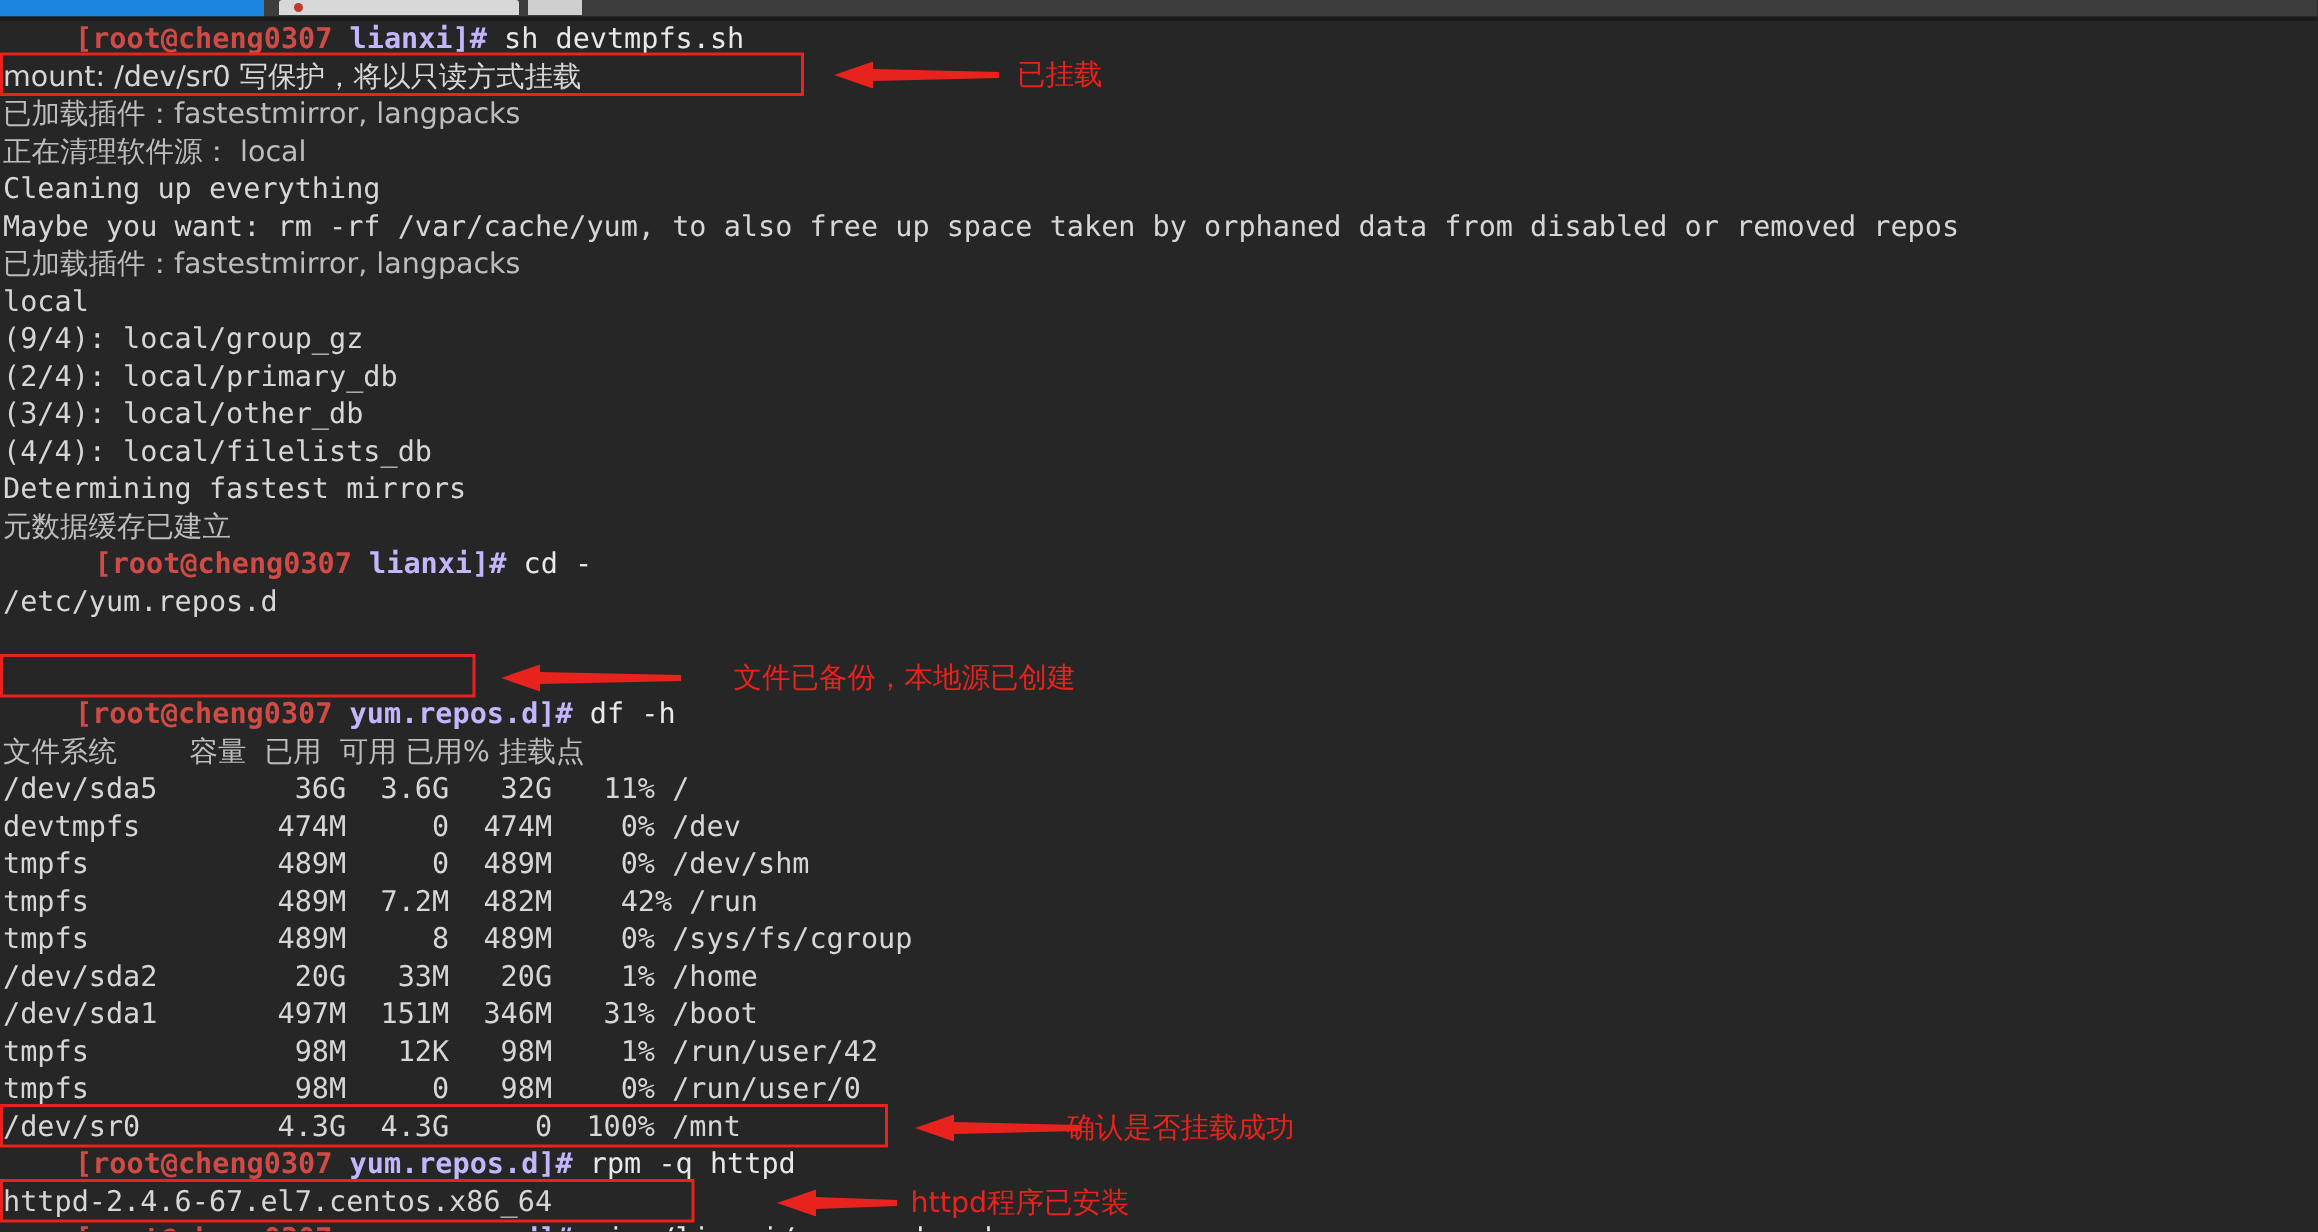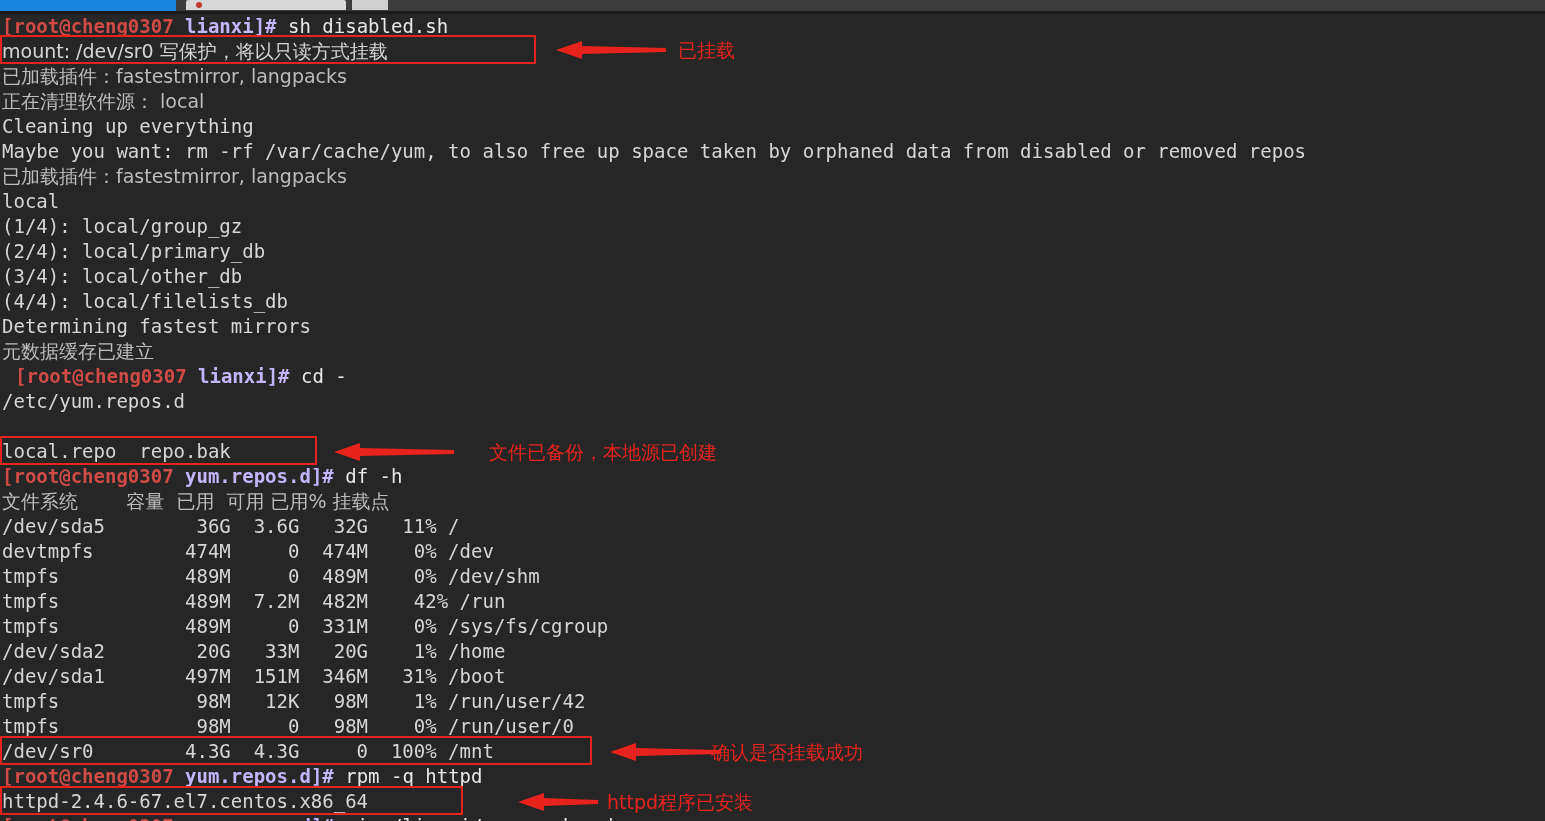--- a/index.html
+++ b/index.html
@@ -74,21 +74,21 @@
   .line {
     position: absolute;
     left: 0;
     height: 25px;
     line-height: 25px;
     font-size: 19px;
     white-space: pre;
     color: #d6d6d6;
     letter-spacing: 0px;
   }
-  .line .ps-user { color: #d14b46; font-weight: bold; }
+  .line .ps-user { color: #d14b46; font-weight: bold; margin-left: 48px; }
   .line .ps-dir  { color: #c4b5fd; font-weight: bold; }
   .line .ps-tail { color: #e8e8e8; }
   .line.dim { color: #bdbdbd; }
   .cjk { font-family: "DejaVu Sans", "Liberation Sans", sans-serif; }
 
   
   .hlbox {
     position: absolute;
     border: 2px solid #e8231d;
     box-sizing: border-box;
@@ -114,64 +114,63 @@
     <div id="tab-active"></div>
     <div id="tab-inactive"></div>
     <div id="tab-inactive-dot"></div>
     <div id="tab-filler"></div>
     <div id="tab-rest"></div>
   </div>
   <div id="tabstrip-underline"></div>
 
   <div id="terminal">
 
-    <div class="line" style="top:0px;left:2px"><span class="ps-user">[root@cheng0307</span> <span class="ps-dir">lianxi]#</span><span class="ps-tail"> sh disabled.sh</span></div>
+    <div class="line" style="top:0px;left:2px"><span class="ps-user">[root@cheng0307</span> <span class="ps-dir">lianxi]#</span><span class="ps-tail"> sh devtmpfs.sh</span></div>
 
     <div class="line cjk" style="top:25px;left:2px">mount: /dev/sr0 写保护，将以只读方式挂载</div>
 
     <div class="line cjk dim" style="top:50px;left:2px">已加载插件：fastestmirror, langpacks</div>
 
     <div class="line cjk dim" style="top:75px;left:2px">正在清理软件源： local</div>
 
     <div class="line" style="top:100px;left:2px">Cleaning up everything</div>
 
     <div class="line" style="top:125px;left:2px">Maybe you want: rm -rf /var/cache/yum, to also free up space taken by orphaned data from disabled or removed repos</div>
 
     <div class="line cjk dim" style="top:150px;left:2px">已加载插件：fastestmirror, langpacks</div>
 
     <div class="line" style="top:175px;left:2px">local</div>
 
-    <div class="line" style="top:200px;left:2px">(1/4): local/group_gz</div>
+    <div class="line" style="top:200px;left:2px">(9/4): local/group_gz</div>
 
     <div class="line" style="top:225px;left:2px">(2/4): local/primary_db</div>
 
     <div class="line" style="top:250px;left:2px">(3/4): local/other_db</div>
 
     <div class="line" style="top:275px;left:2px">(4/4): local/filelists_db</div>
 
     <div class="line" style="top:300px;left:2px">Determining fastest mirrors</div>
 
     <div class="line cjk dim" style="top:325px;left:2px">元数据缓存已建立</div>
 
     <div class="line" style="top:350px;left:15px"><span class="ps-user">[root@cheng0307</span> <span class="ps-dir">lianxi]#</span><span class="ps-tail"> cd -</span></div>
 
     <div class="line" style="top:375px;left:2px">/etc/yum.repos.d</div>
 
 
-    <div class="line" style="top:425px;left:2px">local.repo  repo.bak</div>
 
     <div class="line" style="top:450px;left:2px"><span class="ps-user">[root@cheng0307</span> <span class="ps-dir">yum.repos.d]#</span><span class="ps-tail"> df -h</span></div>
 
     <div class="line cjk dim" style="top:475px;left:2px">文件系统        容量  已用  可用 已用% 挂载点</div>
 
     <div class="line" style="top:500px;left:2px">/dev/sda5        36G  3.6G   32G   11% /</div>
     <div class="line" style="top:525px;left:2px">devtmpfs        474M     0  474M    0% /dev</div>
     <div class="line" style="top:550px;left:2px">tmpfs           489M     0  489M    0% /dev/shm</div>
     <div class="line" style="top:575px;left:2px">tmpfs           489M  7.2M  482M    42% /run</div>
-    <div class="line" style="top:600px;left:2px">tmpfs           489M     0  331M    0% /sys/fs/cgroup</div>
+    <div class="line" style="top:600px;left:2px">tmpfs           489M     8  489M    0% /sys/fs/cgroup</div>
     <div class="line" style="top:625px;left:2px">/dev/sda2        20G   33M   20G    1% /home</div>
     <div class="line" style="top:650px;left:2px">/dev/sda1       497M  151M  346M   31% /boot</div>
     <div class="line" style="top:675px;left:2px">tmpfs            98M   12K   98M    1% /run/user/42</div>
     <div class="line" style="top:700px;left:2px">tmpfs            98M     0   98M    0% /run/user/0</div>
     <div class="line" style="top:725px;left:2px">/dev/sr0        4.3G  4.3G     0  100% /mnt</div>
 
     <div class="line" style="top:750px;left:2px"><span class="ps-user">[root@cheng0307</span> <span class="ps-dir">yum.repos.d]#</span><span class="ps-tail"> rpm -q httpd</span></div>
 
     <div class="line" style="top:775px;left:2px">httpd-2.4.6-67.el7.centos.x86_64</div>
 

